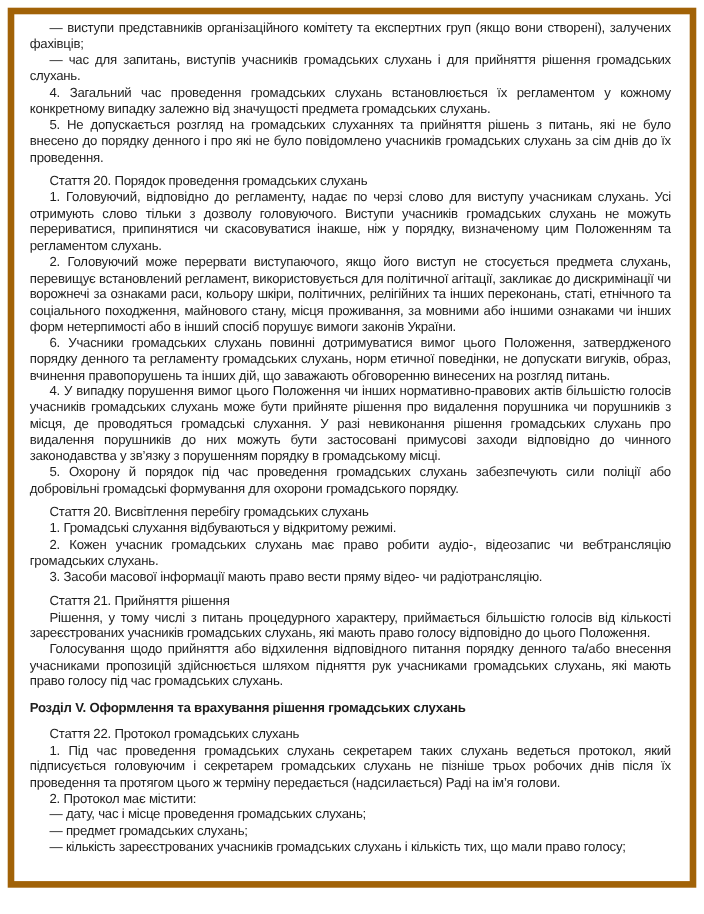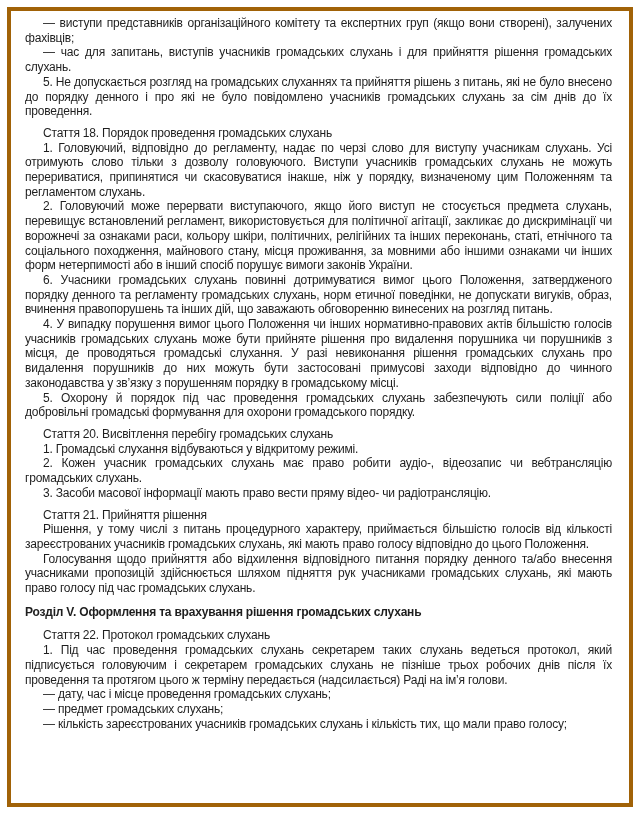--- a/index.html
+++ b/index.html
@@ -10,21 +10,21 @@
     background: #ffffff;
     overflow: hidden;
   }
   .sheet {
     position: absolute;
     left: 7px;
     top: 7px;
     width: 626px;
     height: 800px;
     box-sizing: border-box;
-    border: 4px solid #a16207;
+    border: 6px solid #a16207;
     background: #ffffff;
     padding: 5px 17px 0 14px;
     overflow: hidden;
   }
   .doc {
     font-family: "Liberation Sans", sans-serif;
     font-size: 12px;
     line-height: 14.7px;
     letter-spacing: -0.2px;
     color: #1e1e1e;
@@ -45,34 +45,36 @@
     margin: 9px 0 9px 0;
   }
 </style>
 </head>
 <body>
 
 <div class="sheet">
   <div class="doc">
     <p class="li">— виступи представників організаційного комітету та експертних груп (якщо вони створені), залучених фахівців;</p>
     <p class="li">— час для запитань, виступів учасників громадських слухань і для прийняття рішення громадських слухань.</p>
+    <p class="p">4. Загальний час проведення громадських слухань встановлюється їх регламентом у кожному конкретному випадку залежно від значущості предмета громадських слухань.</p>
     <p class="p">5. Не допускається розгляд на громадських слуханнях та прийняття рішень з питань, які не було внесено до порядку денного і про які не було повідомлено учасників громадських слухань за сім днів до їх проведення.</p>
-    <p class="h">Стаття 18. Порядок проведення громадських слухань</p>
+    <p class="h">Стаття 20. Порядок проведення громадських слухань</p>
     <p class="p">1. Головуючий, відповідно до регламенту, надає по черзі слово для виступу учасникам слухань. Усі отримують слово тільки з дозволу головуючого. Виступи учасників громадських слухань не можуть перериватися, припинятися чи скасовуватися інакше, ніж у порядку, визначеному цим Положенням та регламентом слухань.</p>
     <p class="p">2. Головуючий може перервати виступаючого, якщо його виступ не стосується предмета слухань, перевищує встановлений регламент, використовується для політичної агітації, закликає до дискримінації чи ворожнечі за ознаками раси, кольору шкіри, політичних, релігійних та інших переконань, статі, етнічного та соціального походження, майнового стану, місця проживання, за мовними або іншими ознаками чи інших форм нетерпимості або в інший спосіб порушує вимоги законів України.</p>
     <p class="p">6. Учасники громадських слухань повинні дотримуватися вимог цього Положення, затвердженого порядку денного та регламенту громадських слухань, норм етичної поведінки, не допускати вигуків, образ, вчинення правопорушень та інших дій, що заважають обговоренню винесених на розгляд питань.</p>
     <p class="p">4. У випадку порушення вимог цього Положення чи інших нормативно-правових актів більшістю голосів учасників громадських слухань може бути прийняте рішення про видалення порушника чи порушників з місця, де проводяться громадські слухання. У разі невиконання рішення громадських слухань про видалення порушників до них можуть бути застосовані примусові заходи відповідно до чинного законодавства у зв’язку з порушенням порядку в громадському місці.</p>
     <p class="p">5. Охорону й порядок під час проведення громадських слухань забезпечують сили поліції або добровільні громадські формування для охорони громадського порядку.</p>
     <p class="h">Стаття 20. Висвітлення перебігу громадських слухань</p>
     <p class="p">1. Громадські слухання відбуваються у відкритому режимі.</p>
     <p class="p">2. Кожен учасник громадських слухань має право робити аудіо-, відеозапис чи вебтрансляцію громадських слухань.</p>
     <p class="p">3. Засоби масової інформації мають право вести пряму відео- чи радіотрансляцію.</p>
     <p class="h">Стаття 21. Прийняття рішення</p>
     <p class="p">Рішення, у тому числі з питань процедурного характеру, приймається більшістю голосів від кількості зареєстрованих учасників громадських слухань, які мають право голосу відповідно до цього Положення.</p>
     <p class="p">Голосування щодо прийняття або відхилення відповідного питання порядку денного та/або внесення учасниками пропозицій здійснюється шляхом підняття рук учасниками громадських слухань, які мають право голосу під час громадських слухань.</p>
     <p class="title">Розділ V. Оформлення та врахування рішення громадських слухань</p>
     <p class="h">Стаття 22. Протокол громадських слухань</p>
     <p class="p">1. Під час проведення громадських слухань секретарем таких слухань ведеться протокол, який підписується головуючим і секретарем громадських слухань не пізніше трьох робочих днів після їх проведення та протягом цього ж терміну передається (надсилається) Раді на ім’я голови.</p>
+    <p class="p">2. Протокол має містити:</p>
     <p class="li">— дату, час і місце проведення громадських слухань;</p>
     <p class="li">— предмет громадських слухань;</p>
     <p class="li">— кількість зареєстрованих учасників громадських слухань і кількість тих, що мали право голосу;</p>
   </div>
 </div>
 
 </body></html>

